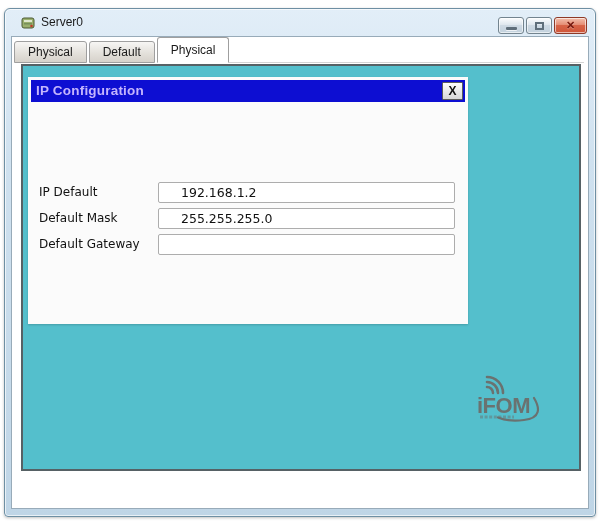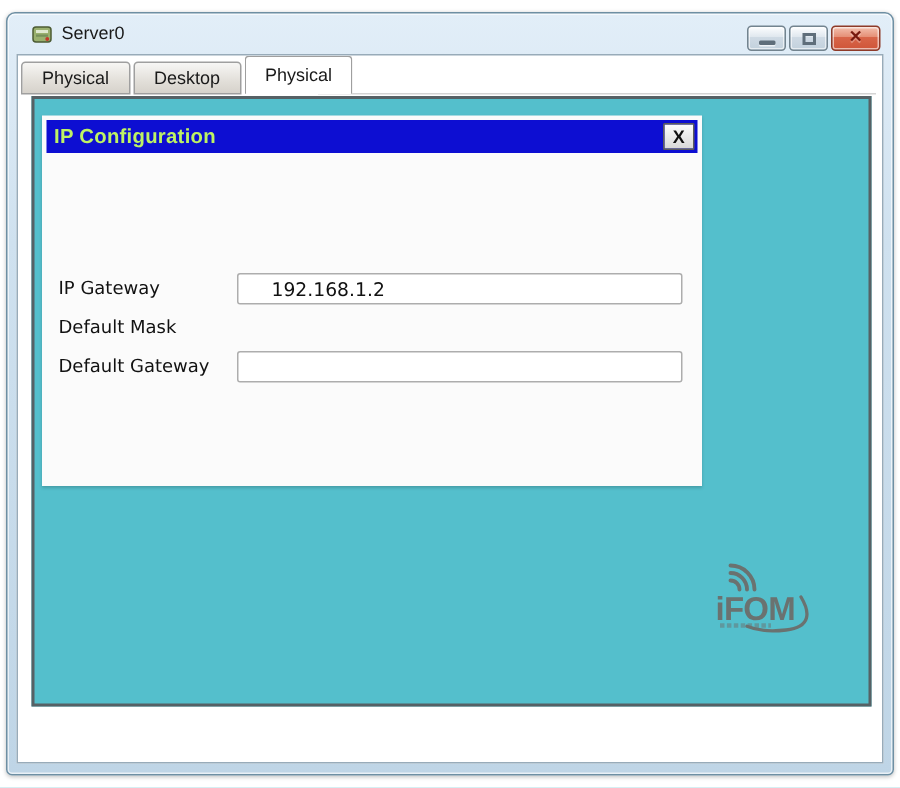--- a/index.html
+++ b/index.html
@@ -47,21 +47,21 @@
 
   
   .desktop-panel{position:absolute;left:9px;top:27px;width:560px;height:407px;
     background:#54bfcc;border:2px solid #566165;}
 
   
   .ip-dialog{position:absolute;left:5px;top:11px;width:440px;height:247px;
     background:#fbfbfb;box-shadow:0 1px 2px rgba(0,0,0,.18);}
   .ip-dialog-titlebar{position:absolute;left:3px;right:3px;top:3px;height:22px;
     background:#0d0ed2;}
-  .ip-dialog-title{position:absolute;left:5px;top:0;line-height:22px;color:#bef264;
+  .ip-dialog-title{position:absolute;left:5px;top:0;line-height:22px;color:#c4b5fd;
     font-size:13.5px;font-weight:bold;letter-spacing:.2px;}
   .ip-dialog-close{position:absolute;right:2px;top:2px;width:21px;height:18px;
     background:linear-gradient(180deg,#fdfdfd,#d8d8d8);border:1px solid #5c5c5c;
     font-size:12px;font-weight:bold;color:#111;display:flex;align-items:center;
     justify-content:center;cursor:default;border-radius:1px;}
 
   .field-row{position:absolute;left:11px;right:13px;height:22px;display:flex;
     align-items:center;}
   .field-row.r0{top:104px;} .field-row.r1{top:130px;} .field-row.r2{top:156px;}
   .field-label{width:119px;font-size:12px;color:#111;
@@ -99,44 +99,45 @@
     </div>
   </div>
 
   <div class="window-body">
 
     <div class="tabbar">
       <div class="tab">
         <span>Physical</span>
       </div>
       <div class="tab">
-        <span>Desktop</span>
+        <span>Default</span>
       </div>
       <div class="tab active">
         <span>Physical</span>
       </div>
     </div>
     <div class="tab-pane-line"></div>
 
     <div class="desktop-panel">
 
       <div class="ip-dialog">
         <div class="ip-dialog-titlebar">
           <span class="ip-dialog-title">IP Configuration</span>
           <div class="ip-dialog-close">
             <span>X</span>
           </div>
         </div>
 
         <div class="field-row r0">
-          <span class="field-label">IP Gateway</span>
+          <span class="field-label">IP Default</span>
           <input class="field-input" type="text" value="192.168.1.2" style="">
         </div>
         <div class="field-row r1">
           <span class="field-label">Default Mask</span>
+          <input class="field-input" type="text" value="255.255.255.0" style="">
         </div>
         <div class="field-row r2">
           <span class="field-label">Default Gateway</span>
           <input class="field-input" type="text" value="" style="">
         </div>
       </div>
 
       <svg class="logo" viewBox="0 0 84 58">
         <g stroke="#6f6561" stroke-width="2.6" fill="none" stroke-linecap="round">
           <path d="M 13 21 A 6 6 0 0 1 19 27"></path>

